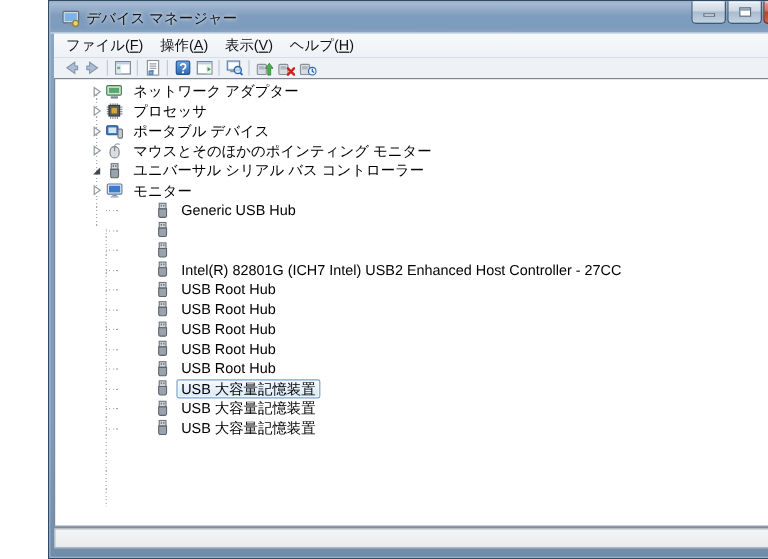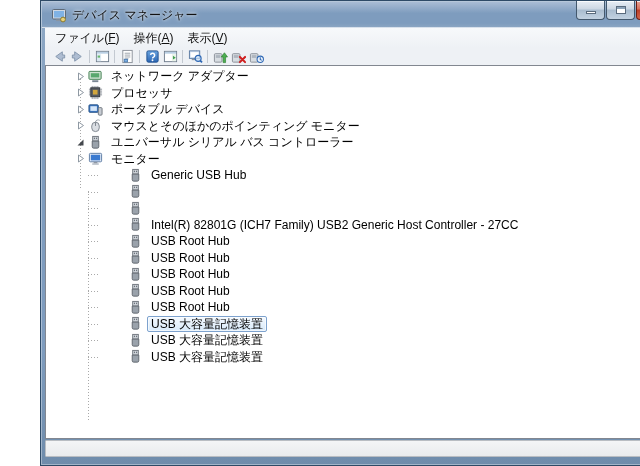--- a/index.html
+++ b/index.html
@@ -205,20 +205,21 @@
           <i></i>
           <i></i>
         </span>
       </div>
   </div>
 
   <div class="menubar">
     <span class="mitem"><span>ファイル(</span><u>F</u><span>)</span></span>
     <span class="mitem"><span>操作(</span><u>A</u><span>)</span></span>
     <span class="mitem"><span>表示(</span><u>V</u><span>)</span></span>
+    <span class="mitem"><span>ヘルプ(</span><u>H</u><span>)</span></span>
   </div>
 
   <div class="toolbar">
     <span class="tbtn">
         <svg class="ticon">
           <use href="#s-back"></use>
         </svg>
       </span>
     <span class="tbtn">
         <svg class="ticon">
@@ -357,21 +358,21 @@
       </div>
       <div class="row lvl1">
         <svg class="ic">
             <use href="#s-usb"></use>
           </svg>
       </div>
       <div class="row lvl1">
         <svg class="ic">
             <use href="#s-usb"></use>
           </svg>
-        <span class="lbl">Intel(R) 82801G (ICH7 Family) USB2 Generic Host Controller - 27CC</span>
+        <span class="lbl">Intel(R) 82801G (ICH7 Intel) USB2 Enhanced Host Controller - 27CC</span>
       </div>
       <div class="row lvl1">
         <svg class="ic">
             <use href="#s-usb"></use>
           </svg>
         <span class="lbl">USB Root Hub</span>
       </div>
       <div class="row lvl1">
         <svg class="ic">
             <use href="#s-usb"></use>

